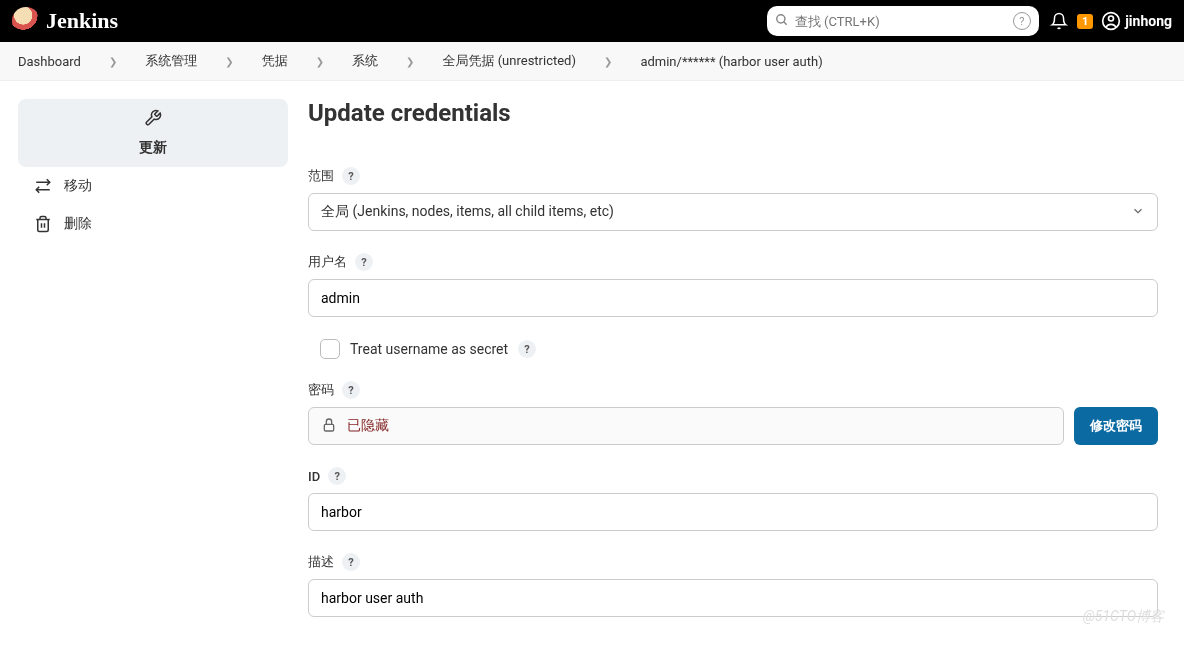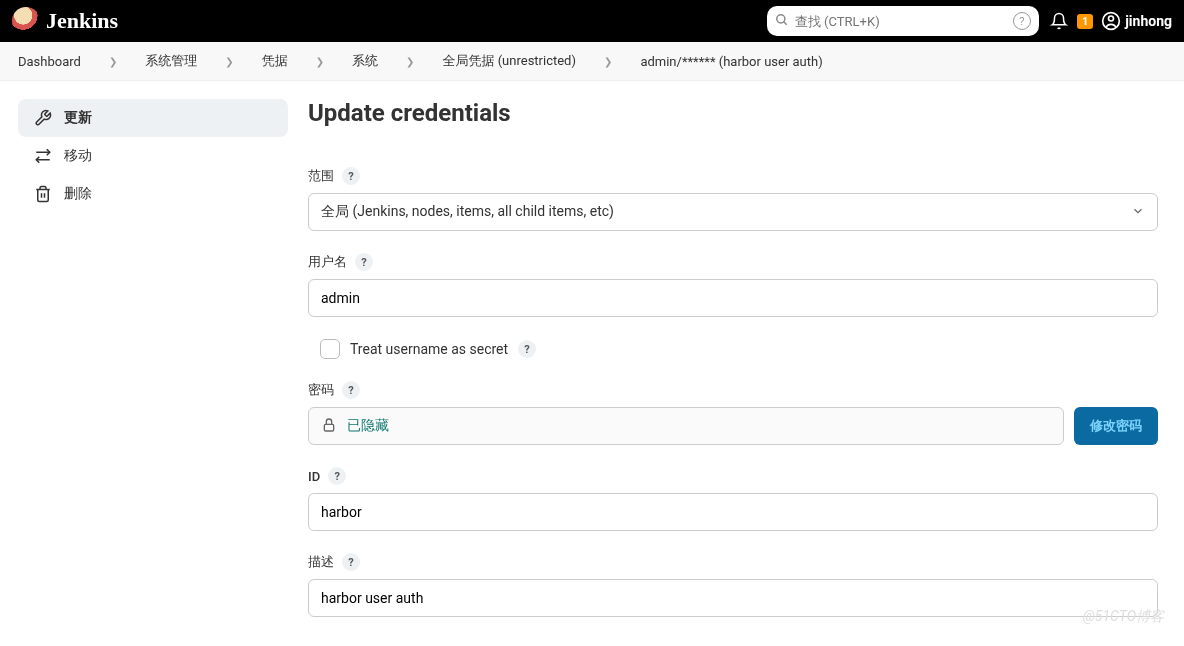--- a/index.html
+++ b/index.html
@@ -17,36 +17,36 @@
     .user-area { display: flex; align-items: center; gap: 4px; color: #fff; font-size: 14px; font-weight: bold; cursor: pointer; }
     .help-circle { border: 1.5px solid #999; border-radius: 50%; width: 18px; height: 18px; display: flex; align-items: center; justify-content: center; font-size: 11px; color: #999; }
     
     .breadcrumb { background: #f8f8f8; border-bottom: 1px solid #eee; padding: 10px 18px; display: flex; align-items: center; gap: 28px; font-size: 13px; }
     .breadcrumb-item { color: #333; cursor: pointer; }
     .chevron { color: #999; font-size: 10px; }
     
     .main-layout { display: flex; padding: 18px; gap: 20px; }
     .sidebar { width: 270px; flex-shrink: 0; }
     .sidebar-item { display: flex; align-items: center; gap: 12px; padding: 10px 16px; border-radius: 8px; cursor: pointer; font-size: 14px; font-weight: 500; color: #333; }
-    .sidebar-item.active { background: #eef1f3; font-weight: 600; }
+    .sidebar-item.active { background: #eef1f3; font-weight: 600; flex-direction: column; }
     .sidebar-icon { width: 18px; height: 18px; display: flex; align-items: center; justify-content: center; }
     
     .content { flex: 1; max-width: 850px; }
     .page-title { font-size: 24px; font-weight: 700; margin-bottom: 40px; }
     .form-group { margin-bottom: 22px; }
     .form-label { display: flex; align-items: center; gap: 8px; font-size: 13px; font-weight: 500; margin-bottom: 8px; color: #333; }
     .help-badge { background: #eef1f3; border-radius: 50%; width: 18px; height: 18px; display: flex; align-items: center; justify-content: center; font-size: 11px; font-weight: bold; color: #555; cursor: pointer; }
     .form-select { width: 100%; height: 38px; border: 1px solid #ccc; border-radius: 6px; padding: 0 12px; font-size: 14px; background: #fff; display: flex; align-items: center; justify-content: space-between; cursor: pointer; }
     .form-select .sel-icon { color: #999; }
     .form-input { width: 100%; height: 38px; border: 1px solid #ccc; border-radius: 6px; padding: 0 12px; font-size: 14px; outline: none; }
     .checkbox-row { display: flex; align-items: center; gap: 10px; font-size: 14px; padding-left: 12px; }
     .checkbox { width: 20px; height: 20px; border: 1.5px solid #bbb; border-radius: 5px; cursor: pointer; }
     .password-row { display: flex; gap: 10px; align-items: stretch; }
-    .password-display { flex: 1; border: 1px solid #ccc; border-radius: 6px; height: 38px; display: flex; align-items: center; padding: 0 12px; gap: 10px; background: #fafafa; font-size: 14px; color: #0f766e; }
-    .btn-primary { background: #0b6aa2; color: #7dd3fc; border: none; border-radius: 6px; padding: 8px 16px; font-size: 13px; font-weight: 600; cursor: pointer; white-space: nowrap; }
+    .password-display { flex: 1; border: 1px solid #ccc; border-radius: 6px; height: 38px; display: flex; align-items: center; padding: 0 12px; gap: 10px; background: #fafafa; font-size: 14px; color: #7f1d1d; }
+    .btn-primary { background: #0b6aa2; color: #ffffff; border: none; border-radius: 6px; padding: 8px 16px; font-size: 13px; font-weight: 600; cursor: pointer; white-space: nowrap; }
     .btn-save { background: #0b6aa2; color: #fff; border: none; border-radius: 6px; padding: 10px 28px; font-size: 14px; font-weight: 600; cursor: pointer; margin-top: 10px; }
     
     .watermark { position: fixed; bottom: 20px; right: 20px; color: #ddd; font-size: 14px; font-style: italic; pointer-events: none; }
   </style>
 </head>
 <body>
 
 <div class="top-header">
   <div class="logo-area">
     <div class="logo-icon"></div>

